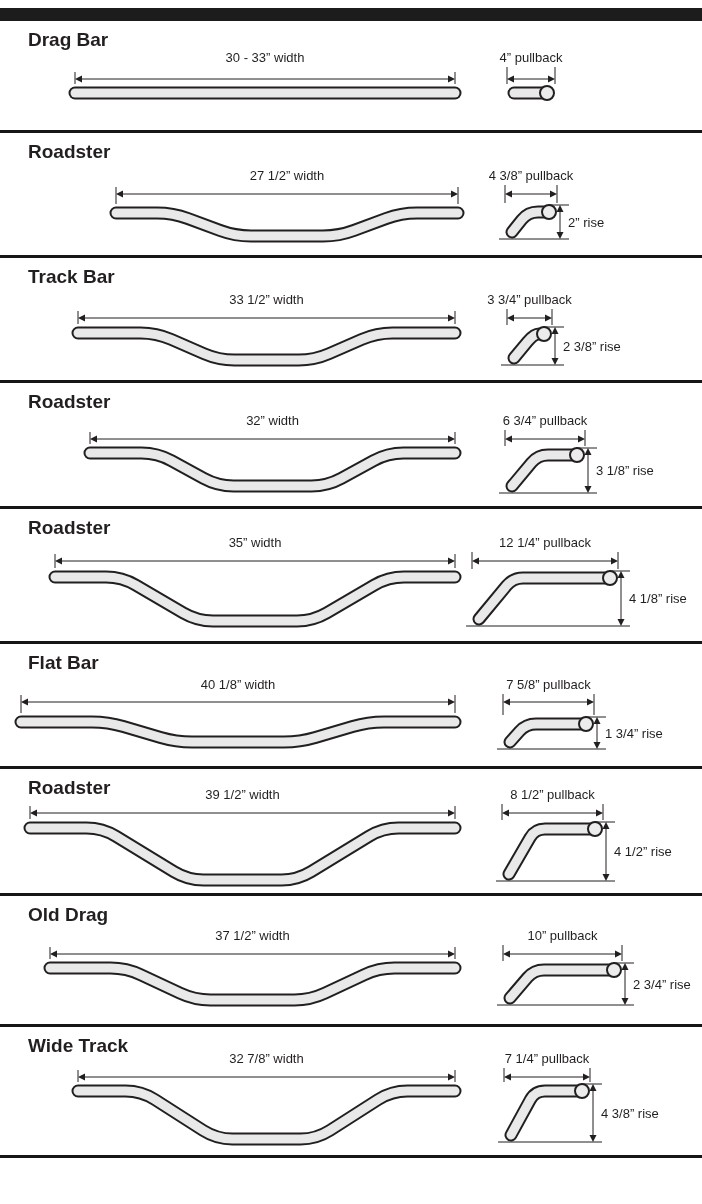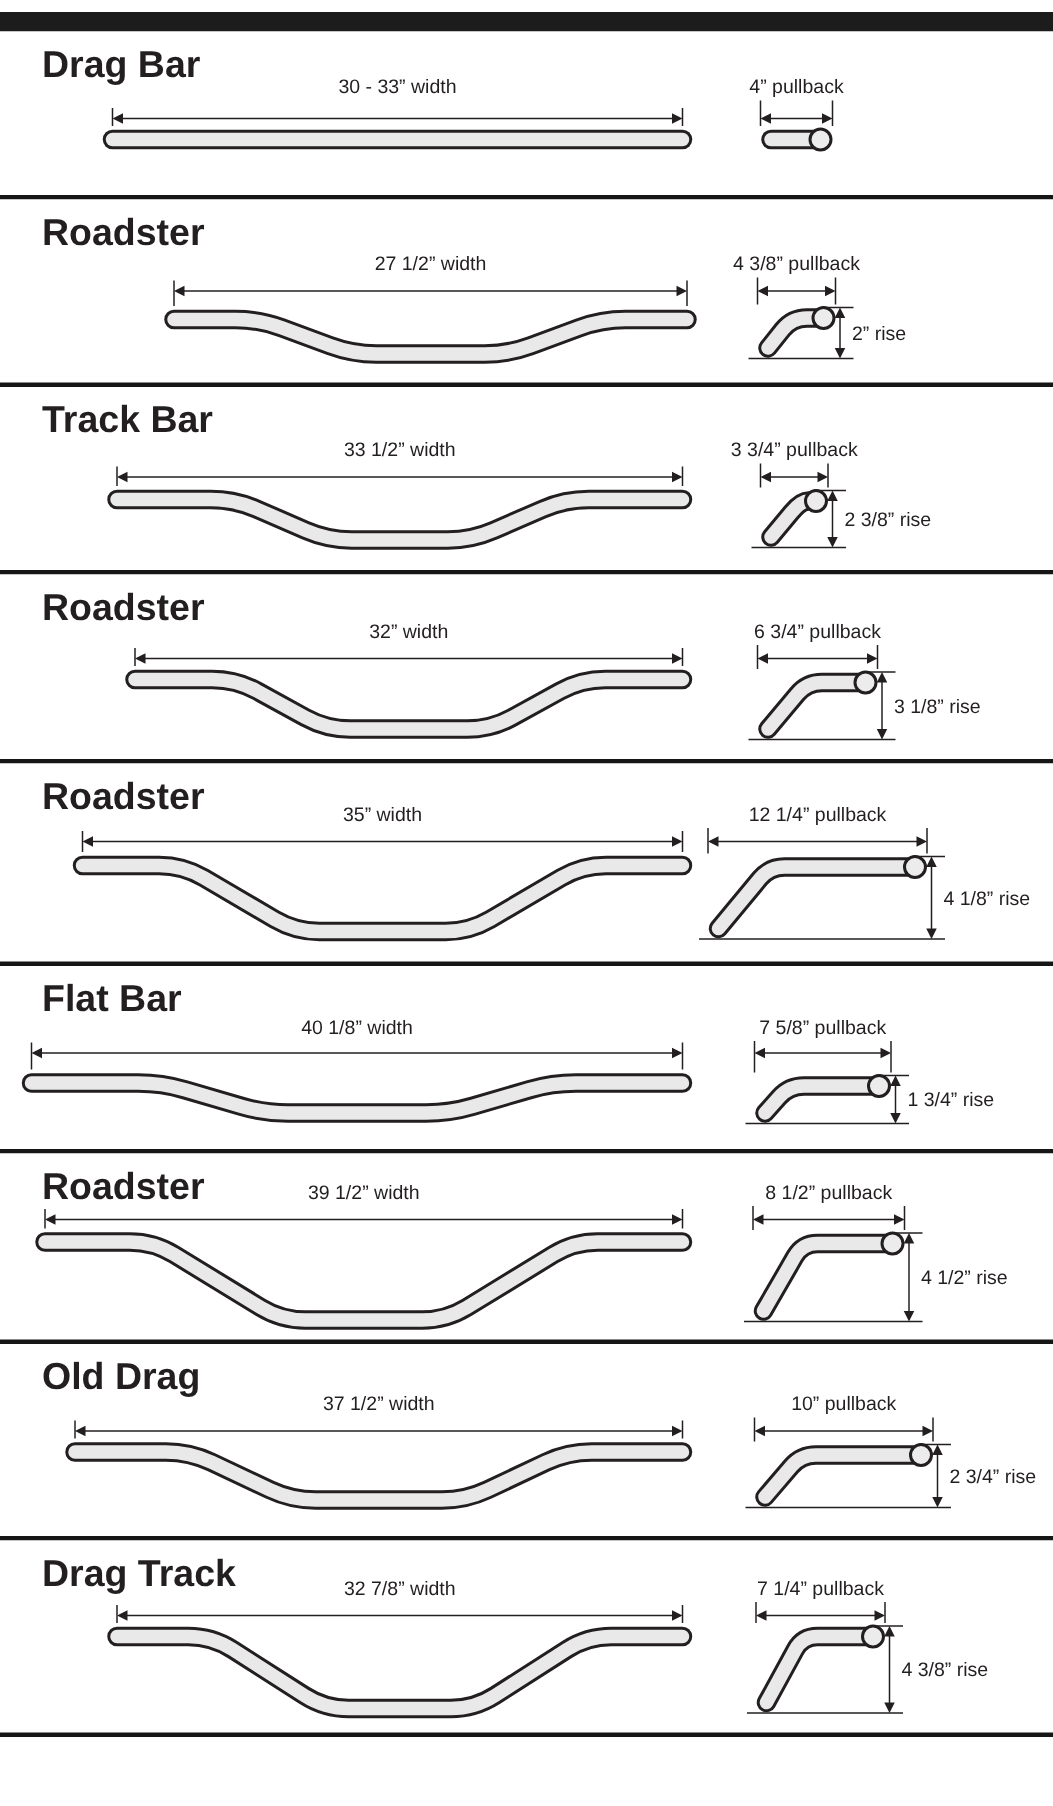--- a/index.html
+++ b/index.html
@@ -17,21 +17,21 @@
   .header-blue h1 {
     margin:0 0 2px 30px; color:#ffffff; font-size:21px; font-weight:bold;
     letter-spacing:0.2px;
   }
   .header-black { height:13px; background:#1c1c1c; }
   section.bar {
     position:relative; border-bottom:3px solid #161616; background:#ffffff;
   }
   section.bar h2 {
     position:absolute; left:28px; top:8px; margin:0;
-    font-size:25px; font-weight:bold; color:#231f20; z-index:2;
+    font-size:19px; font-weight:bold; color:#231f20; z-index:2;
   }
   svg.diagram { position:absolute; left:0; top:0; display:block; }
   svg text {
     font-family:"Liberation Sans", sans-serif; font-size:13px; fill:#231f20;
   }
 </style>
 </head>
 <body>
 
 <div class="page">
@@ -258,21 +258,21 @@
         <line x1="613" y1="67" x2="634" y2="67" stroke="#231f20" stroke-width="1"></line>
         <line x1="497" y1="109" x2="634" y2="109" stroke="#231f20" stroke-width="1"></line>
         <line x1="625" y1="73" x2="625" y2="103" stroke="#231f20" stroke-width="1"></line>
         <polygon points="625,67 621.5,74 628.5,74" fill="#231f20"></polygon>
         <polygon points="625,109 621.5,102 628.5,102" fill="#231f20"></polygon>
         <text x="633" y="92.5" text-anchor="start">2 3/4” rise</text>
       </svg>
   </section>
 
   <section class="bar" style="height:128px">
-    <h2>Drag Track</h2>
+    <h2>Wide Track</h2>
     <svg class="diagram" id="d8" width="702" height="128" viewBox="0 0 702 128">
         <line x1="78" y1="43" x2="78" y2="55" stroke="#231f20" stroke-width="1"></line>
         <line x1="455" y1="43" x2="455" y2="55" stroke="#231f20" stroke-width="1"></line>
         <line x1="84" y1="50" x2="449" y2="50" stroke="#231f20" stroke-width="1"></line>
         <polygon points="78,50 85,46.5 85,53.5" fill="#231f20"></polygon>
         <polygon points="455,50 448,46.5 448,53.5" fill="#231f20"></polygon>
         <path d="M78,64 L125.5,64 Q141.5,64 154.97634241058418,72.62485914277387 L203.02365758941582,103.37514085722613 Q216.5,112 232.5,112 L300.5,112 Q316.5,112 329.9763424105842,103.37514085722613 L378.0236575894158,72.62485914277387 Q391.5,64 407.5,64 L455,64" fill="none" stroke="#231f20" stroke-width="13" stroke-linecap="round" stroke-linejoin="round"></path>
         <path d="M78,64 L125.5,64 Q141.5,64 154.97634241058418,72.62485914277387 L203.02365758941582,103.37514085722613 Q216.5,112 232.5,112 L300.5,112 Q316.5,112 329.9763424105842,103.37514085722613 L378.0236575894158,72.62485914277387 Q391.5,64 407.5,64 L455,64" fill="none" stroke="#e9e9e9" stroke-width="9" stroke-linecap="round" stroke-linejoin="round"></path>
         <text x="266.5" y="36" text-anchor="middle">32 7/8” width</text>
         <line x1="504" y1="41" x2="504" y2="55" stroke="#231f20" stroke-width="1"></line>

